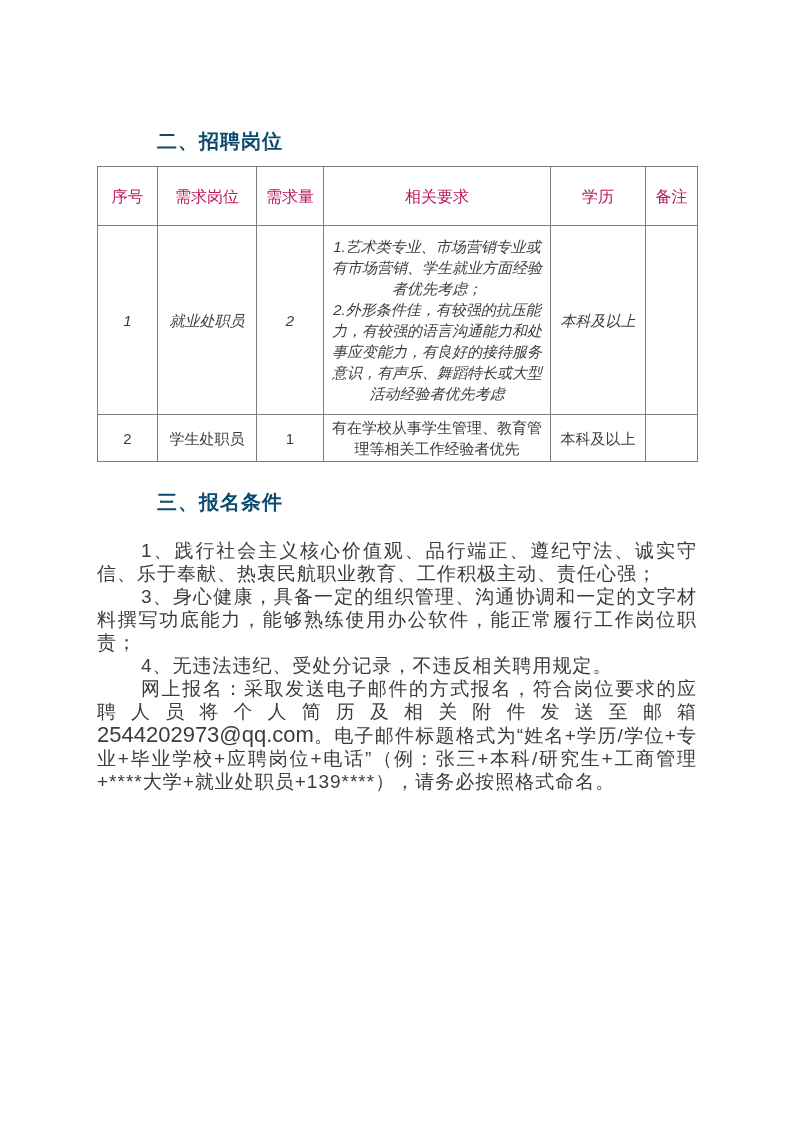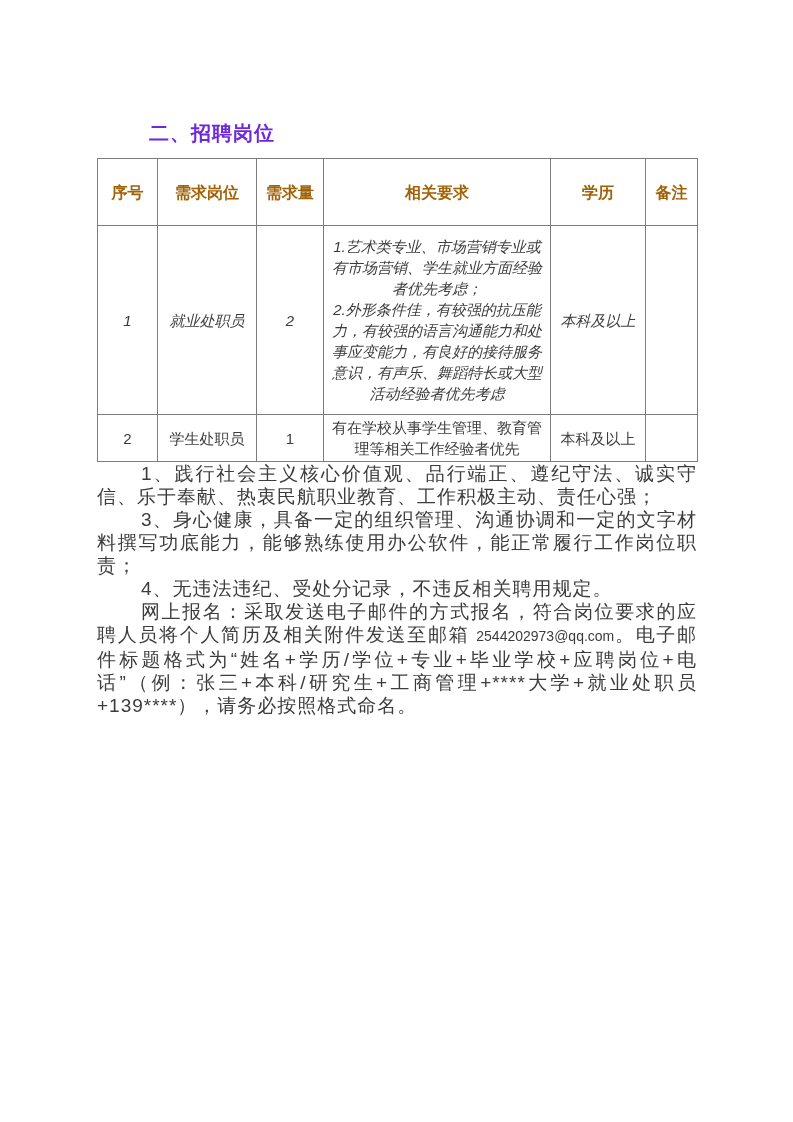--- a/index.html
+++ b/index.html
@@ -10,25 +10,25 @@
     background: #ffffff;
     box-sizing: border-box;
     padding: 112px 96px 0 97px;
     font-family: "Liberation Sans", "DejaVu Sans", sans-serif;
     color: #3c3c3c;
     overflow: hidden;
   }
   .heading {
     font-size: 20px;
     font-weight: bold;
-    color: #6d28d9;
+    color: #0c4a6e;
     line-height: 41px;
     text-indent: 44px;
     letter-spacing: 1px;
-    margin: 8px;
+    margin: 16px;
   }
   .heading.gap-top { margin-top: 20px; }
   .s2-heading { margin-bottom: 12px; line-height: 26px; }
 
   table.positions {
     border-collapse: collapse;
     table-layout: fixed;
     width: 600px;
     font-size: 15px;
     color: #3c3c3c;
@@ -37,41 +37,41 @@
     border: 1px solid #7d7d7d;
     padding: 2px 6px;
     box-sizing: border-box;
     text-align: center;
     vertical-align: middle;
     line-height: 21px;
     overflow: hidden;
   }
   table.positions th {
     font-size: 16px;
-    font-weight: bold;
-    color: #a16207;
-    height: 67px;
+    font-weight: normal;
+    color: #be185d;
+    height: 59px;
   }
   tr.row-1 td { height: 189px; font-style: italic; }
   tr.row-2 td { height: 38px; }
   td.req {
     text-align: left;
     white-space: pre-line;
   }
 
   .para {
     font-size: 19px;
     line-height: 23px;
     letter-spacing: 1px;
     text-align: justify;
     text-indent: 44px;
     margin: 0;
   }
   .email {
-    font-size: 14px;
+    font-size: 22px;
     letter-spacing: 0;
   }
 </style>
 </head>
 <body>
 
 <div class="page">
 
   <h2 class="heading s2-heading">二、招聘岗位</h2>
 
@@ -106,20 +106,21 @@
       <td>2</td>
       <td>学生处职员</td>
       <td>1</td>
       <td class="req">有在学校从事学生管理、教育管理等相关工作经验者优先</td>
       <td>本科及以上</td>
       <td></td>
     </tr>
   </tbody>
     </table>
 
+  <h2 class="heading gap-top">三、报名条件</h2>
 
   <p class="para">1、践行社会主义核心价值观、品行端正、遵纪守法、诚实守信、乐于奉献、热衷民航职业教育、工作积极主动、责任心强；</p>
   <p class="para">3、身心健康，具备一定的组织管理、沟通协调和一定的文字材料撰写功底能力，能够熟练使用办公软件，能正常履行工作岗位职责；</p>
   <p class="para">4、无违法违纪、受处分记录，不违反相关聘用规定。</p>
 
 
 
   <p class="para"><span>网上报名：采取发送电子邮件的方式报名，符合岗位要求的应聘人员将个人简历及相关附件发送至邮箱 </span><span class="email">2544202973@qq.com</span><span>。电子邮件标题格式为“姓名+学历/学位+专业+毕业学校+应聘岗位+电话”（例：张三+本科/研究生+工商管理+****大学+就业处职员+139****），请务必按照格式命名。</span></p>
 
 </div>

